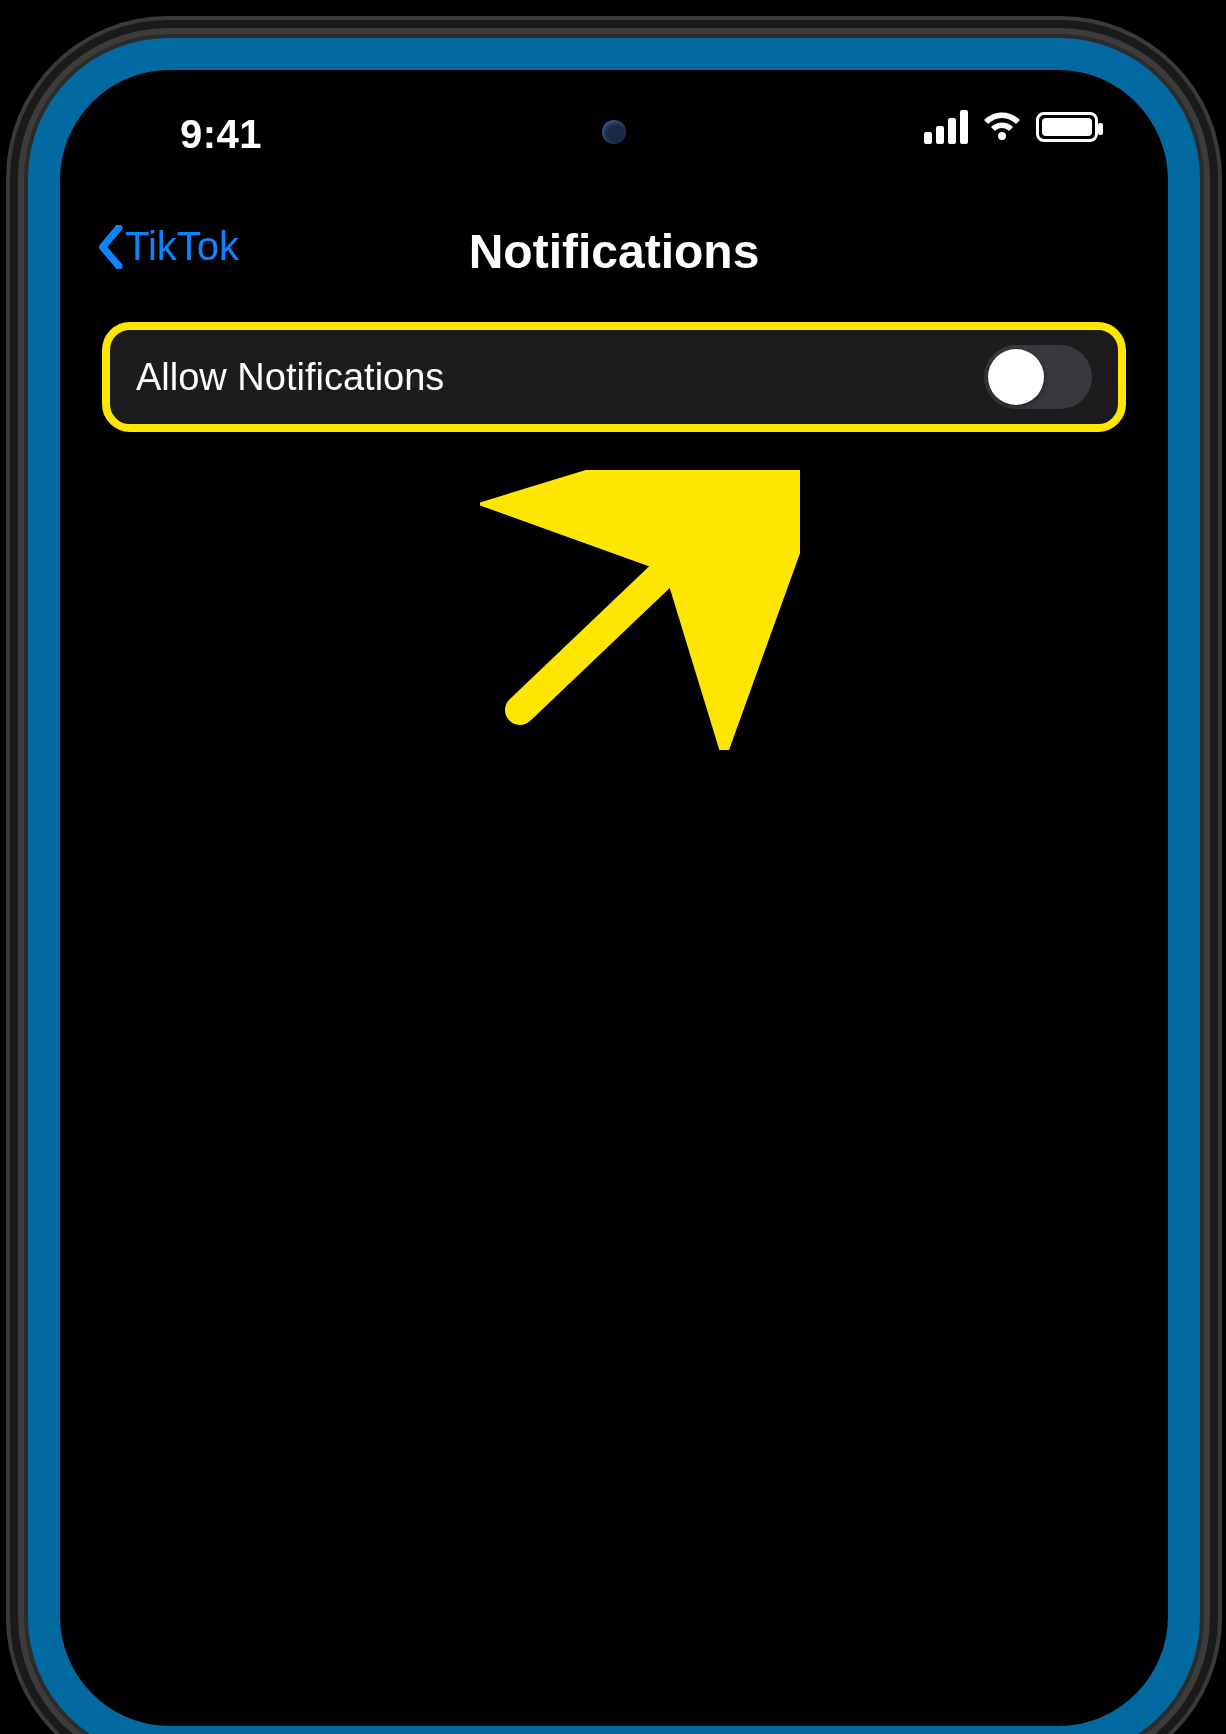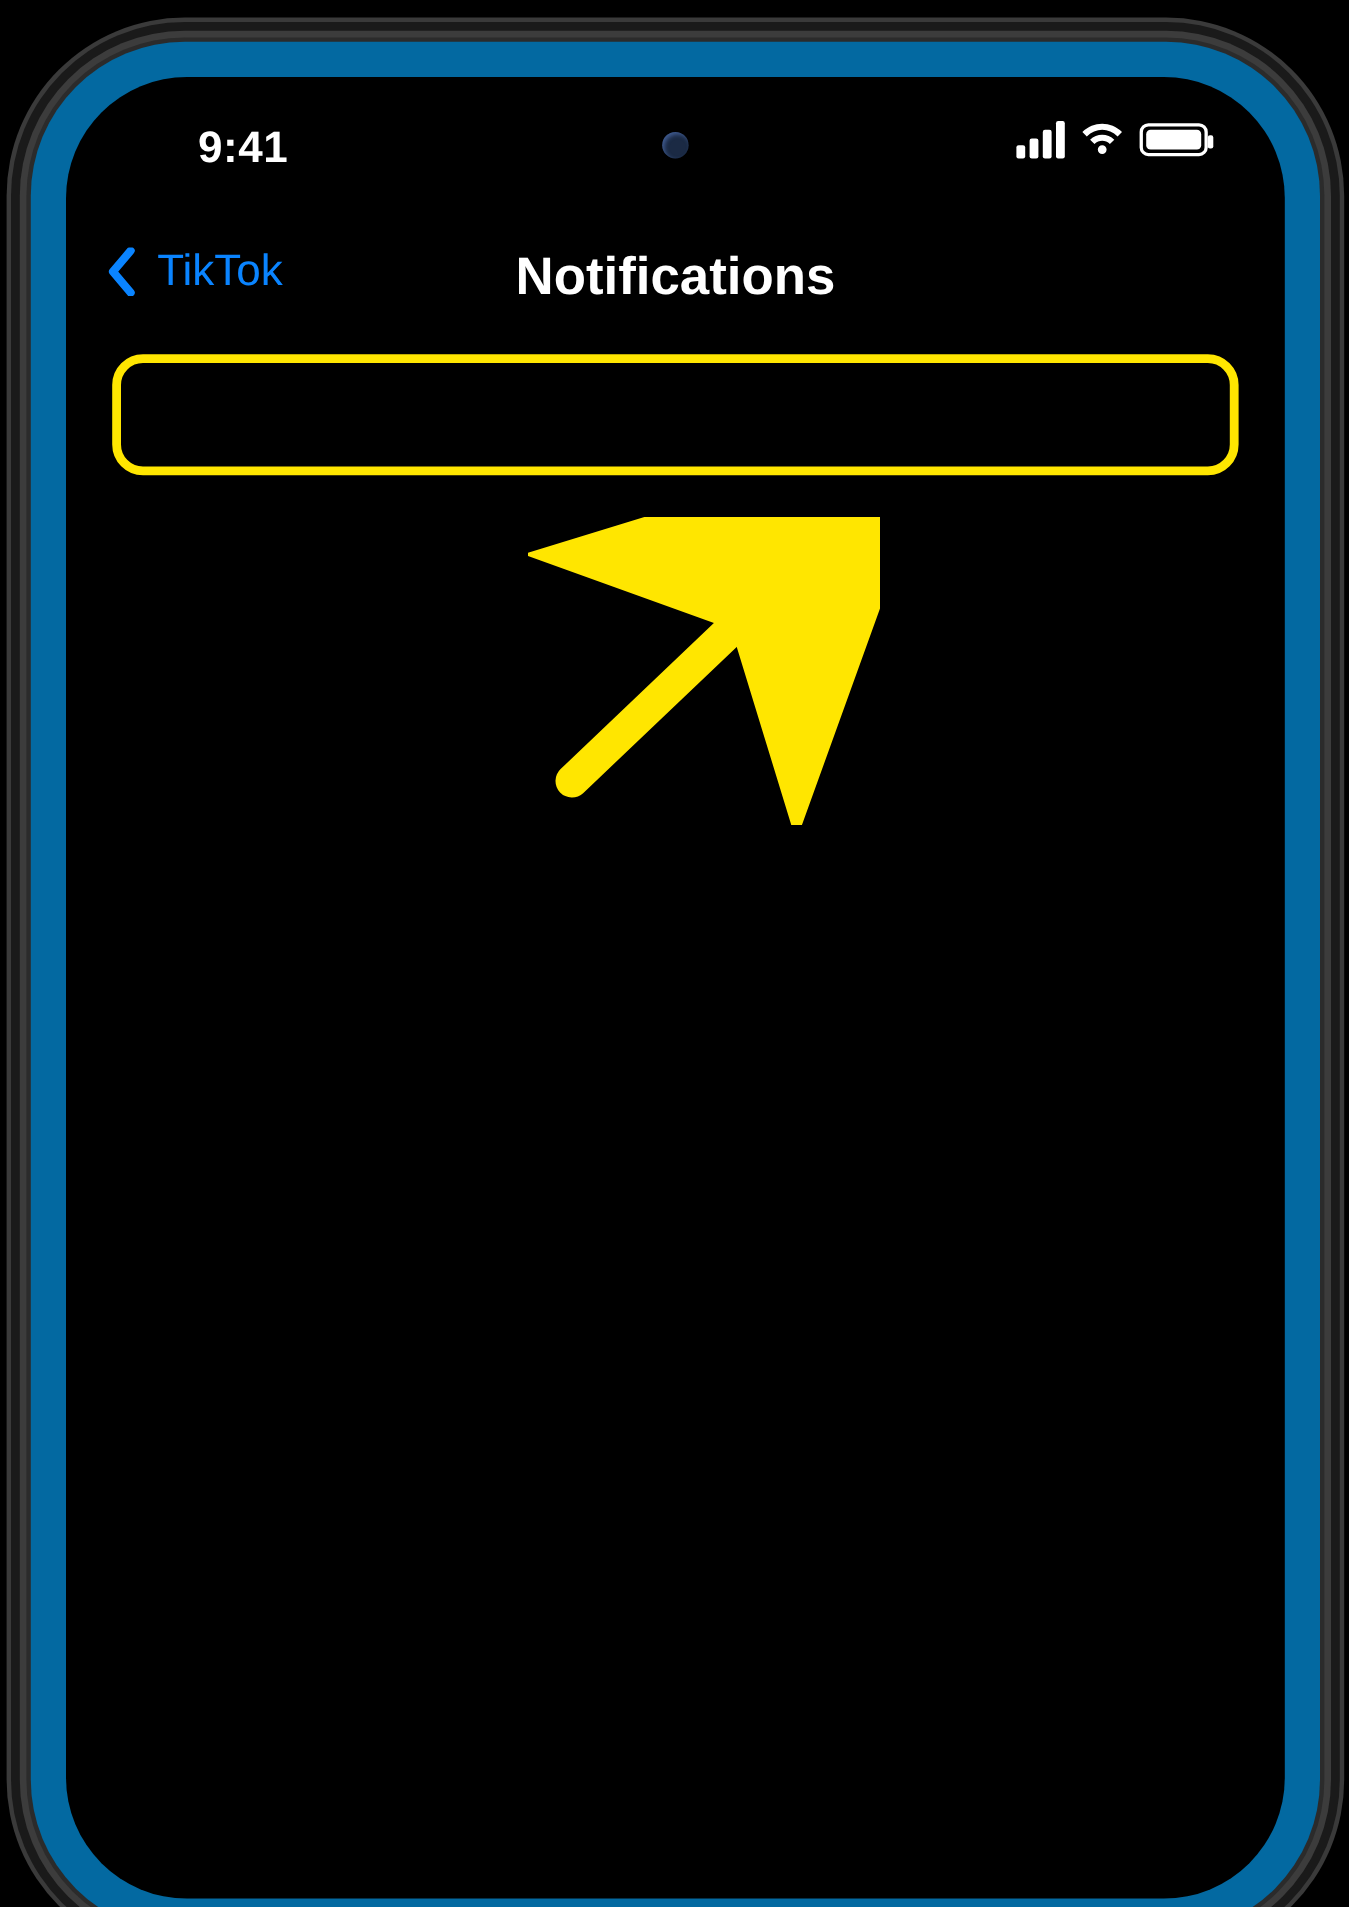--- a/index.html
+++ b/index.html
@@ -42,21 +42,21 @@
     .cell span:nth-child(2){height:18px;}
     .cell span:nth-child(3){height:26px;}
     .cell span:nth-child(4){height:34px;}
     .wifi { width:40px; height:34px; position:relative; }
     .batt { width:62px; height:30px; border:3px solid #fff; border-radius:8px; position:relative; }
     .batt::after { content:""; position:absolute; right:-8px; top:8px; width:5px; height:12px; background:#fff; border-radius:2px; }
     .batt .fill { position:absolute; left:3px; top:3px; bottom:3px; right:3px; background:#fff; border-radius:4px; }
 
     
     .nav { position:absolute; top:140px; left:0; right:0; height:80px; }
-    .back { position:absolute; left:36px; top:14px; display:flex; align-items:center; gap:19px; color:#0a84ff; font-size:40px; font-weight:500; cursor:pointer; }
+    .back { position:absolute; left:36px; top:14px; display:flex; align-items:center; gap:1px; color:#0a84ff; font-size:40px; font-weight:500; cursor:pointer; }
     .back svg { width:28px; height:44px; }
     .title { position:absolute; left:0; right:0; top:14px; text-align:center; color:#fff; font-size:48px; font-weight:700; }
 
     
     .group { position:absolute; top:260px; left:48px; right:48px; }
     .row {
       height:94px; border-radius:22px; background:#1c1c1e;
       padding:0 28px; display:flex; align-items:center; justify-content:space-between;
     }
     .row-label { color:#fff; font-size:38px; font-weight:400; }
@@ -105,20 +105,28 @@
     <div class="nav">
       <div class="back">
         <svg viewBox="0 0 18 30">
             <path d="M15 2L4 15l11 13" stroke="#0a84ff" stroke-width="5" fill="none" stroke-linecap="round" stroke-linejoin="round"></path>
           </svg>
         <span>TikTok</span>
       </div>
       <div class="title">Notifications</div>
     </div>
 
+    <div class="group">
+      <div class="row">
+        <span class="row-label">Allow Notifications</span>
+        <div class="toggle">
+          <div class="knob"></div>
+        </div>
+      </div>
+    </div>
 
     <div class="highlight"></div>
     <svg class="arrow" viewBox="0 0 320 280">
       <defs>
         <marker id="ah" markerWidth="14" markerHeight="14" refX="6" refY="6" orient="auto">
           <path d="M0 0L12 6L0 12L3 6Z" fill="#ffe600"></path>
         </marker>
       </defs>
       <line x1="40" y1="240" x2="250" y2="40" stroke="#ffe600" stroke-width="30" stroke-linecap="round" marker-end="url(#ah)"></line>
     </svg>

